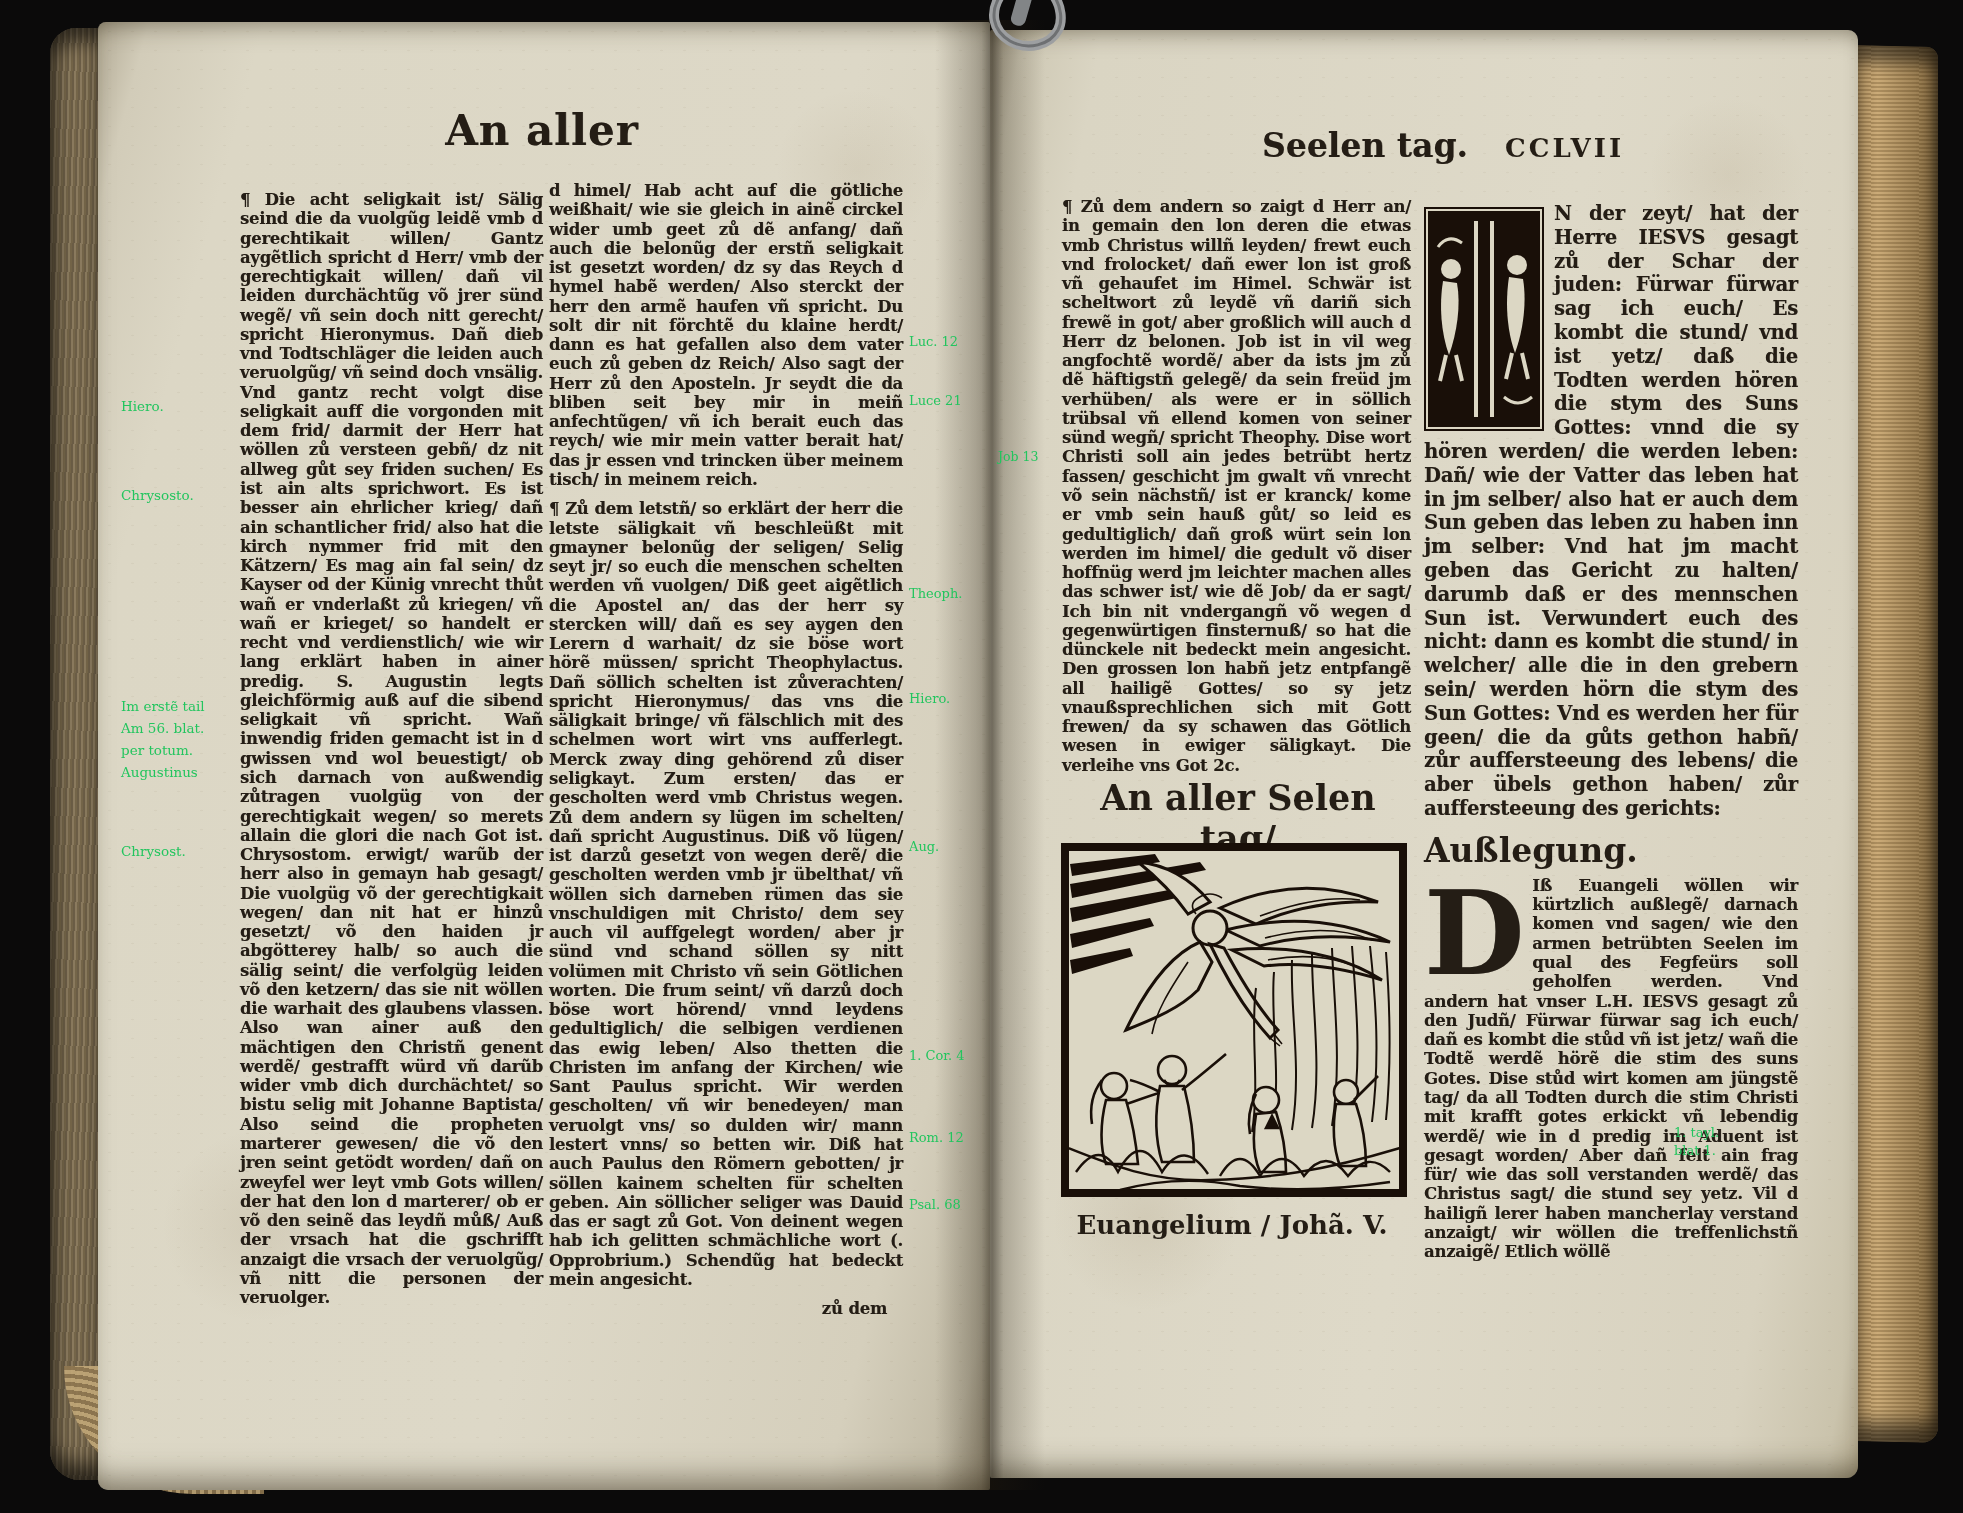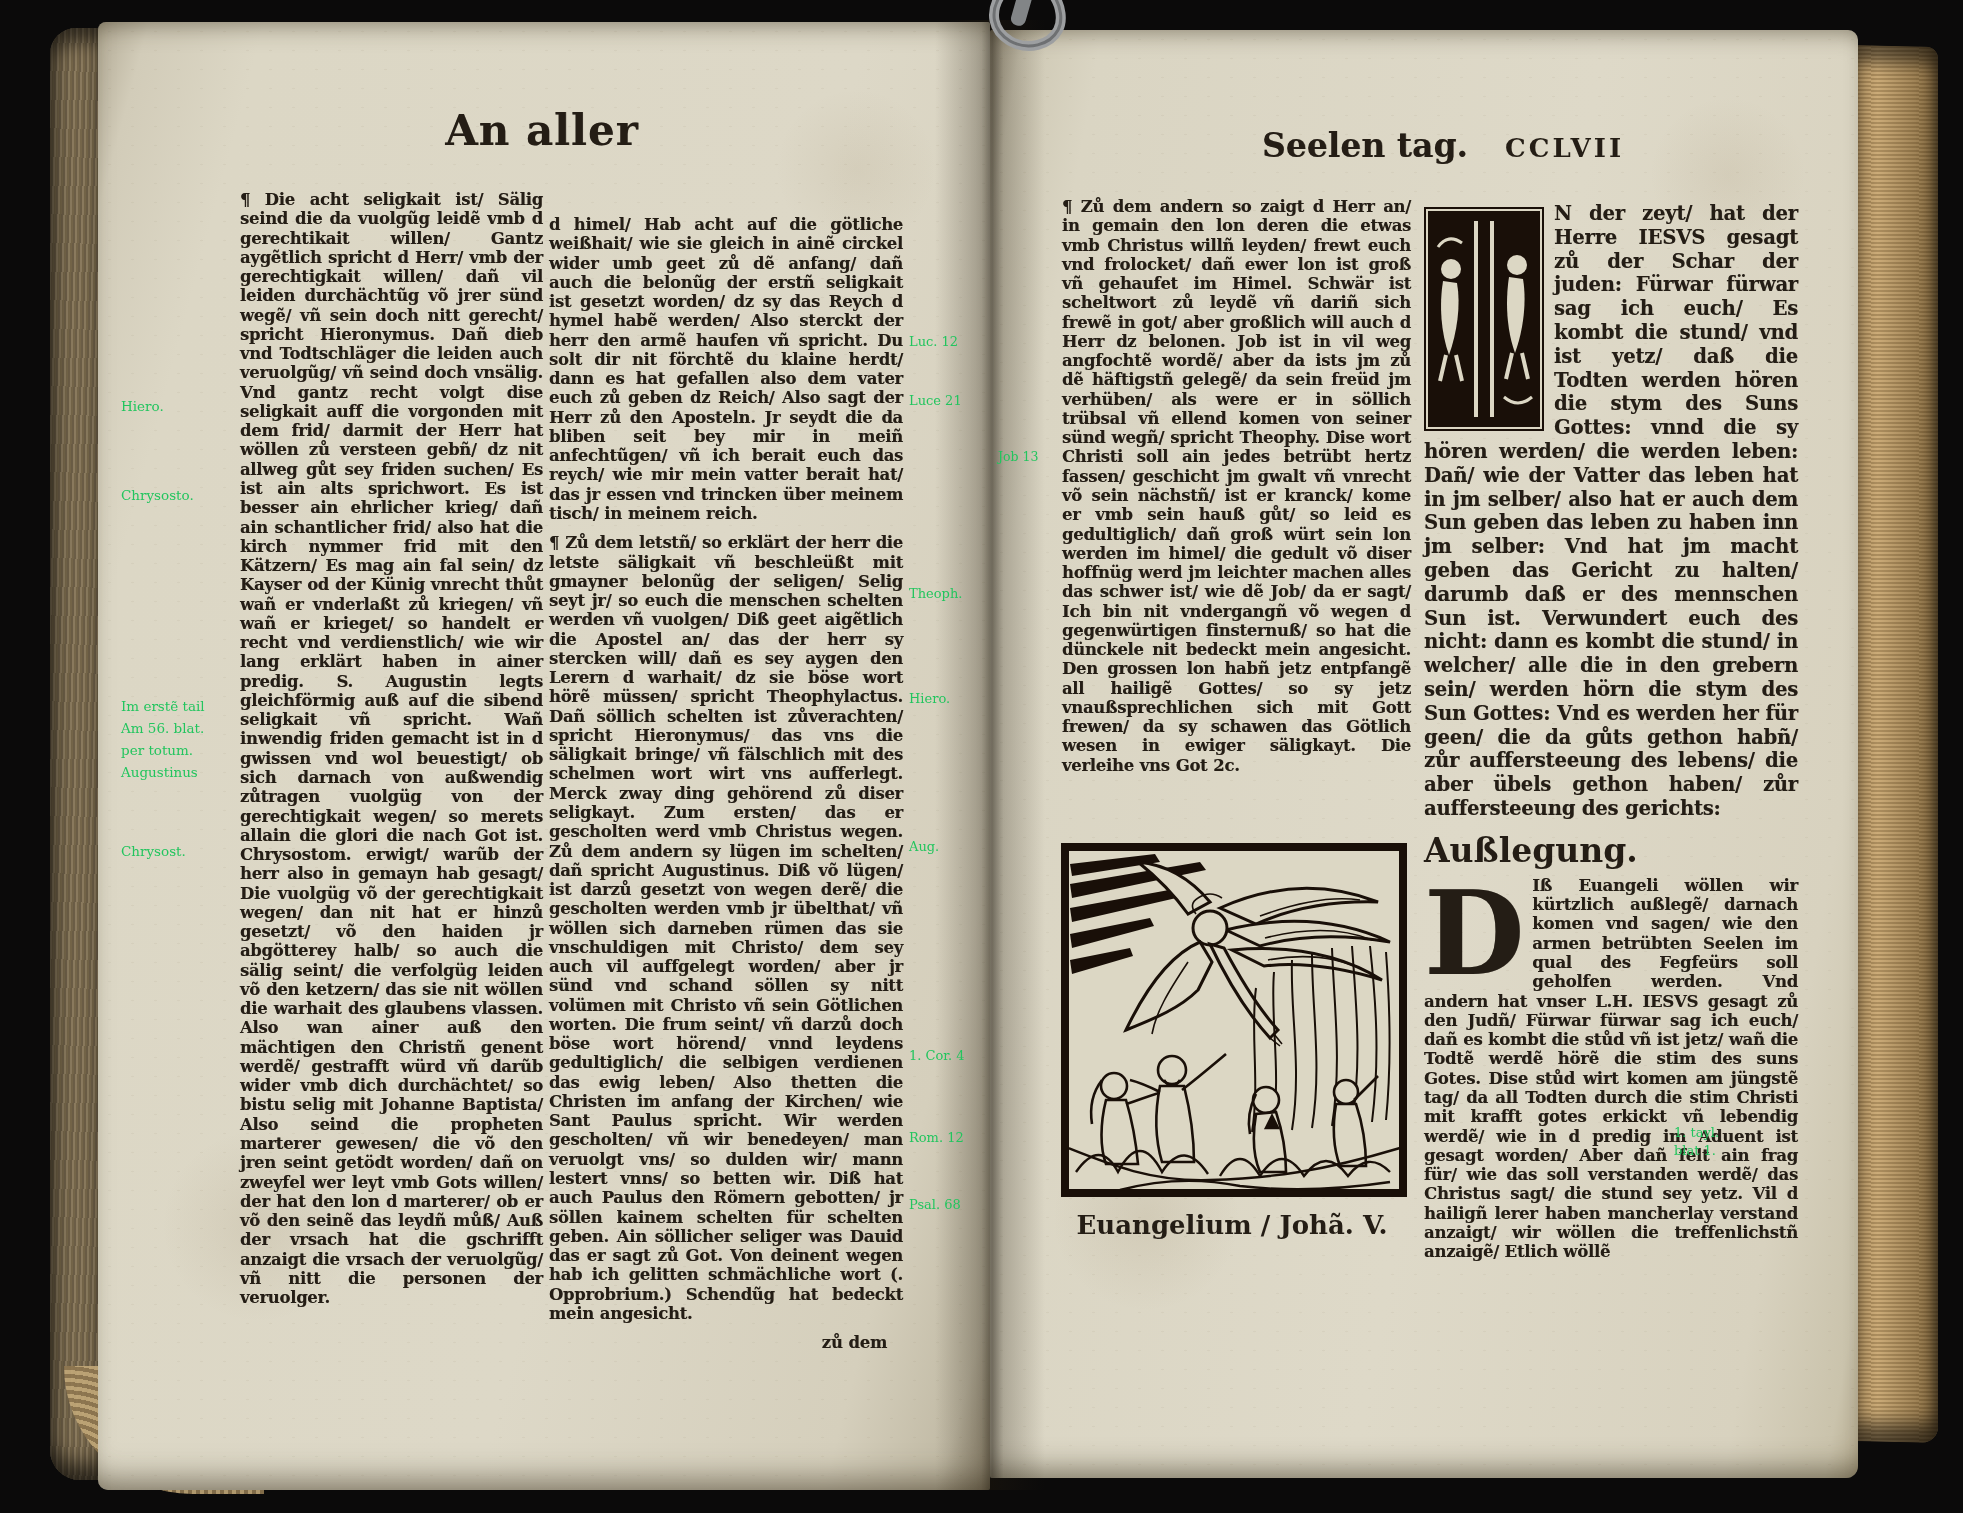--- a/index.html
+++ b/index.html
@@ -38,21 +38,21 @@
   .gutter{position:absolute;left:935px;top:20px;width:110px;height:1470px;z-index:3;pointer-events:none;
     background:linear-gradient(90deg,rgba(40,32,18,0) 0%,rgba(40,32,18,.30) 42%,rgba(28,22,12,.52) 52%,rgba(40,32,18,.26) 62%,rgba(40,32,18,0) 100%);}
   .clasp{position:absolute;left:966px;top:-6px;width:112px;height:62px;z-index:4;}
 
   
   .txt{position:absolute;z-index:5;color:#241d15;}
   .col{text-align:justify;font-weight:700;font-size:16.4px;line-height:1.175;
        letter-spacing:-.25px;word-spacing:.5px;text-shadow:.25px .25px 0 rgba(36,29,21,.5);}
   .col p{margin:0 0 10px 0;}
   .col-l1{left:240px;top:190px;width:303px;}
-  .col-l2{left:549px;top:181px;width:354px;margin-top:34px;}
+  .col-l2{left:549px;top:181px;width:354px;}
   .col-r1{left:1062px;top:197px;width:349px;}
   .col-r2{left:1424px;top:202px;width:374px;}
   .running-header{font-weight:700;text-shadow:.3px .3px 0 rgba(36,29,21,.5);}
   .rh-left{left:352px;top:106px;width:380px;text-align:center;font-size:42px;letter-spacing:1px;}
   .rh-right{left:1262px;top:126px;width:240px;text-align:left;font-size:33px;}
   .folio{left:1505px;top:133px;width:170px;font-size:26px;letter-spacing:3px;font-weight:600;}
   .mnote{position:absolute;z-index:5;font-size:13.5px;font-weight:400;color:#22c55e;width:112px;line-height:1.4;}
   .mn-l{left:121px;}
   .mn-r{left:909px;width:72px;font-size:13px;}
   .section-heading{left:1068px;top:777px;width:340px;text-align:center;font-size:35px;font-weight:700;}
@@ -114,20 +114,21 @@
   <div class="mnote mn-r" style="top:1047px">1. Cor. 4</div>
   <div class="mnote mn-r" style="top:1129px">Rom. 12</div>
   <div class="mnote mn-r" style="top:1196px">Psal. 68</div>
 
   <div class="mnote" style="left:998px;top:448px;width:58px;font-size:12.5px">Job 13</div>
 
   <div class="txt col col-r1">
     <p>¶ Zů dem andern so zaigt d Herr an/ in gemain den lon deren die etwas vmb Christus willñ leyden/ frewt euch vnd frolocket/ dañ ewer lon ist groß vñ gehaufet im Himel. Schwär ist scheltwort zů leydẽ vñ dariñ sich frewẽ in got/ aber großlich will auch d Herr dz belonen. Job ist in vil weg angfochtẽ wordẽ/ aber da ists jm zů dẽ häftigstñ gelegẽ/ da sein freüd jm verhüben/ als were er in söllich trübsal vñ ellend komen von seiner sünd wegñ/ spricht Theophy. Dise wort Christi soll ain jedes betrübt hertz fassen/ geschicht jm gwalt vñ vnrecht võ sein nächstñ/ ist er kranck/ kome er vmb sein hauß gůt/ so leid es gedultiglich/ dañ groß würt sein lon werden im himel/ die gedult võ diser hoffnüg werd jm leichter machen alles das schwer ist/ wie dẽ Job/ da er sagt/ Ich bin nit vndergangñ võ wegen d gegenwürtigen finsternuß/ so hat die dünckele nit bedeckt mein angesicht. Den grossen lon habñ jetz entpfangẽ all hailigẽ Gottes/ so sy jetz vnaußsprechlichen sich mit Gott frewen/ da sy schawen das Götlich wesen in ewiger säligkayt. Die verleihe vns Got 2c.</p>
   </div>
 
+  <div class="txt section-heading">An aller Selen tag/</div>
 
   <svg class="woodcut" viewBox="0 0 348 356">
     <rect x="5" y="5" width="338" height="346" fill="#dcd7c4" stroke="#190f08" stroke-width="8"></rect>
     <g fill="#190f08">
       <path d="M10,22 L95,12 L100,20 L12,34 Z"></path>
       <path d="M10,42 L140,20 L146,28 L12,56 Z"></path>
       <path d="M10,66 L120,46 L125,54 L12,80 Z"></path>
       <path d="M10,92 L90,76 L94,84 L12,106 Z"></path>
       <path d="M10,118 L70,106 L73,114 L12,132 Z"></path>
     </g>

